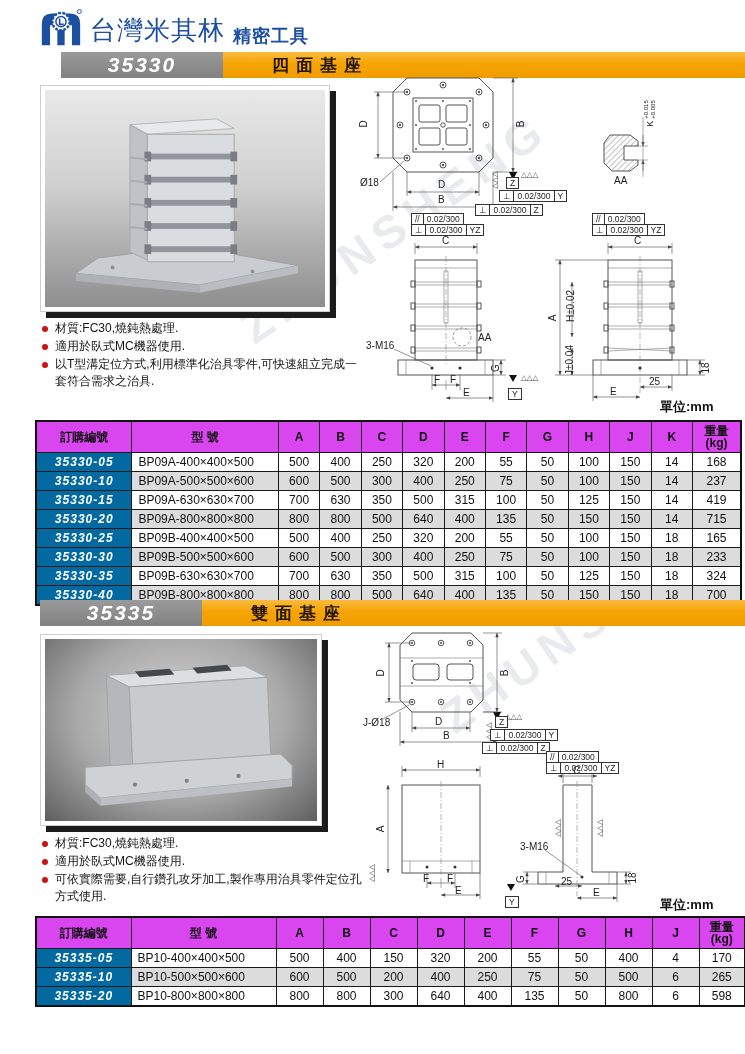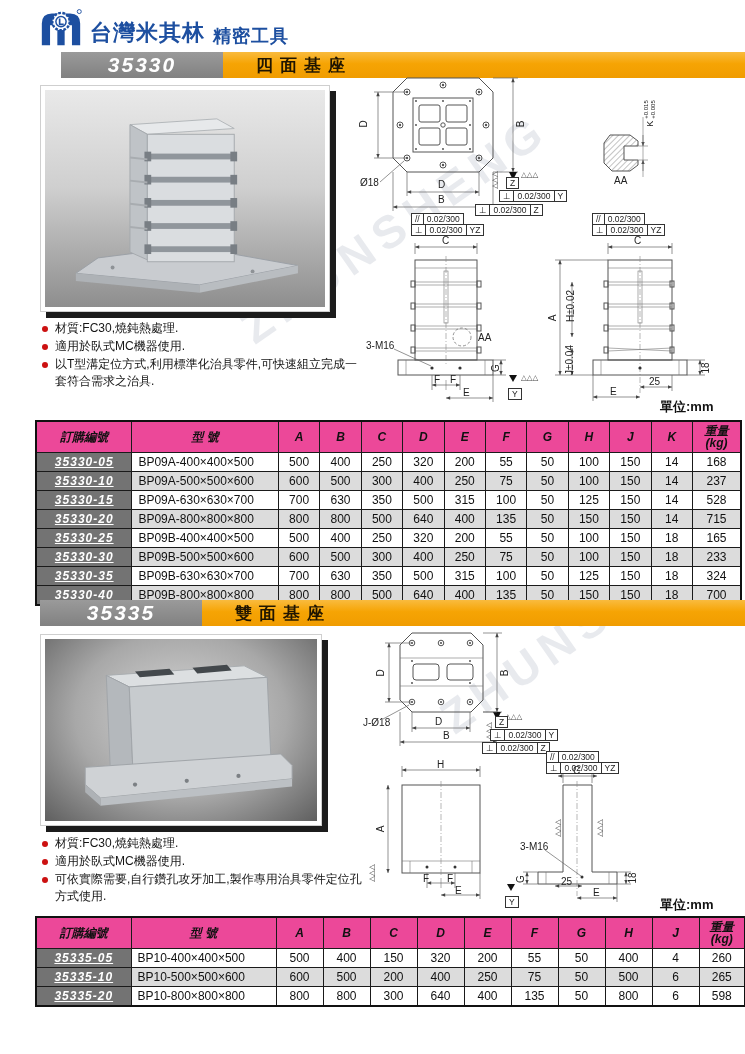--- a/index.html
+++ b/index.html
@@ -1,44 +1,44 @@
 <!DOCTYPE html>
 <html><head>
 <meta charset="utf-8">
 <style>
   html,body{margin:0;padding:0;background:#fff;}
   #page{position:relative;width:745px;height:1054px;background:#fff;overflow:hidden;
         font-family:"Liberation Sans",sans-serif;color:#111;}
   
   .logo-row{position:absolute;left:40px;top:8px;display:flex;align-items:flex-end;gap:8px;}
   .logo-mark{width:42px;height:40px;}
-  .co-primary{font-size:22px;font-weight:bold;color:#1d4fa0;letter-spacing:1px;}
+  .co-primary{font-size:26px;font-weight:normal;color:#1d4fa0;letter-spacing:1px;}
   .co-secondary{font-size:18px;font-weight:bold;color:#1d4fa0;letter-spacing:1px;}
   
   .banner{position:absolute;left:40px;width:705px;height:26px;
           background:linear-gradient(180deg,#f9bb3e 0%,#f6a404 45%,#f09c00 100%);}
   .code-box{position:absolute;left:0;top:0;width:162px;height:26px;background:linear-gradient(180deg,#9a9a9a,#818181);
             display:flex;align-items:center;justify-content:center;}
   .code-box span{font-size:21px;font-weight:bold;font-style:italic;color:#fff;letter-spacing:2px;}
-  .banner-title{position:absolute;left:195px;top:0;height:26px;display:flex;align-items:center;
+  .banner-title{position:absolute;left:211px;top:0;height:26px;display:flex;align-items:center;
                 font-size:17px;font-weight:bold;color:#201500;letter-spacing:7px;}
   
   .photo{position:absolute;border:1px solid #cfcfcf;box-shadow:6px 6px 0 #1c1c1c;background:#fff;padding:4px;}
   .photo-inner{width:100%;height:100%;}
   .ph1{background:linear-gradient(180deg,#e9e9e9 0%,#cfcfcf 45%,#8e8e8e 100%);}
   .ph2{background:radial-gradient(ellipse at 50% 42%,#d8d8d8 0%,#a8a8a8 55%,#5f5f5f 100%);}
   
   .bullets{position:absolute;width:320px;}
   .bullet{position:relative;padding-left:13px;font-size:12px;line-height:17px;color:#151515;margin-bottom:1px;}
   .bullet::before{content:"";position:absolute;left:0;top:6px;width:6px;height:6px;border-radius:50%;background:#cc1111;}
   
   table.spec{position:absolute;border-collapse:collapse;table-layout:fixed;font-size:12px;background:#fff;border:2px solid #111;}
   table.spec th,table.spec td{border:1px solid #1a1a1a;text-align:center;padding:0 2px;height:18px;overflow:hidden;}
-  table.spec thead th{background:#ec4899;font-weight:bold;white-space:pre-line;line-height:12px;height:30px;font-size:12px;font-style:italic;}
-  table.spec td:first-child{background:#737373;color:#fff;font-style:italic;font-weight:bold;letter-spacing:1px;text-decoration:underline;}
+  table.spec thead th{background:#d946ef;font-weight:bold;white-space:pre-line;line-height:12px;height:30px;font-size:12px;}
+  table.spec td:first-child{background:#0369a1;color:#fff;font-style:italic;font-weight:bold;letter-spacing:1px;}
   table.spec td:nth-child(2){text-align:left;padding-left:6px;}
   table.spec tbody tr:nth-child(even) td:not(:first-child){background:#dcdcdc;}
   .unit{position:absolute;font-size:13px;font-weight:bold;color:#111;width:80px;}
   
   .dwg{position:absolute;}
   .dwg svg{position:absolute;left:0;top:0;}
   .lbl{position:absolute;font-size:10px;line-height:10px;color:#222;white-space:nowrap;}
   .sm{font-size:7.5px;color:#444;}
   .rot{transform:rotate(-90deg);transform-origin:center;}
   .dbox{position:absolute;border:1px solid #333;background:#fff;font-size:8.5px;line-height:10px;padding:0 3px;color:#222;}
@@ -431,21 +431,21 @@
           <td>700</td>
           <td>630</td>
           <td>350</td>
           <td>500</td>
           <td>315</td>
           <td>100</td>
           <td>50</td>
           <td>125</td>
           <td>150</td>
           <td>14</td>
-          <td>528</td>
+          <td>419</td>
         </tr>
         <tr>
           <td>35330-20</td>
           <td>BP09A-800×800×800</td>
           <td>800</td>
           <td>800</td>
           <td>500</td>
           <td>640</td>
           <td>400</td>
           <td>135</td>
@@ -717,21 +717,21 @@
           <td>BP10-400×400×500</td>
           <td>500</td>
           <td>400</td>
           <td>150</td>
           <td>320</td>
           <td>200</td>
           <td>55</td>
           <td>50</td>
           <td>400</td>
           <td>4</td>
-          <td>260</td>
+          <td>170</td>
         </tr>
         <tr>
           <td>35335-10</td>
           <td>BP10-500×500×600</td>
           <td>600</td>
           <td>500</td>
           <td>200</td>
           <td>400</td>
           <td>250</td>
           <td>75</td>

